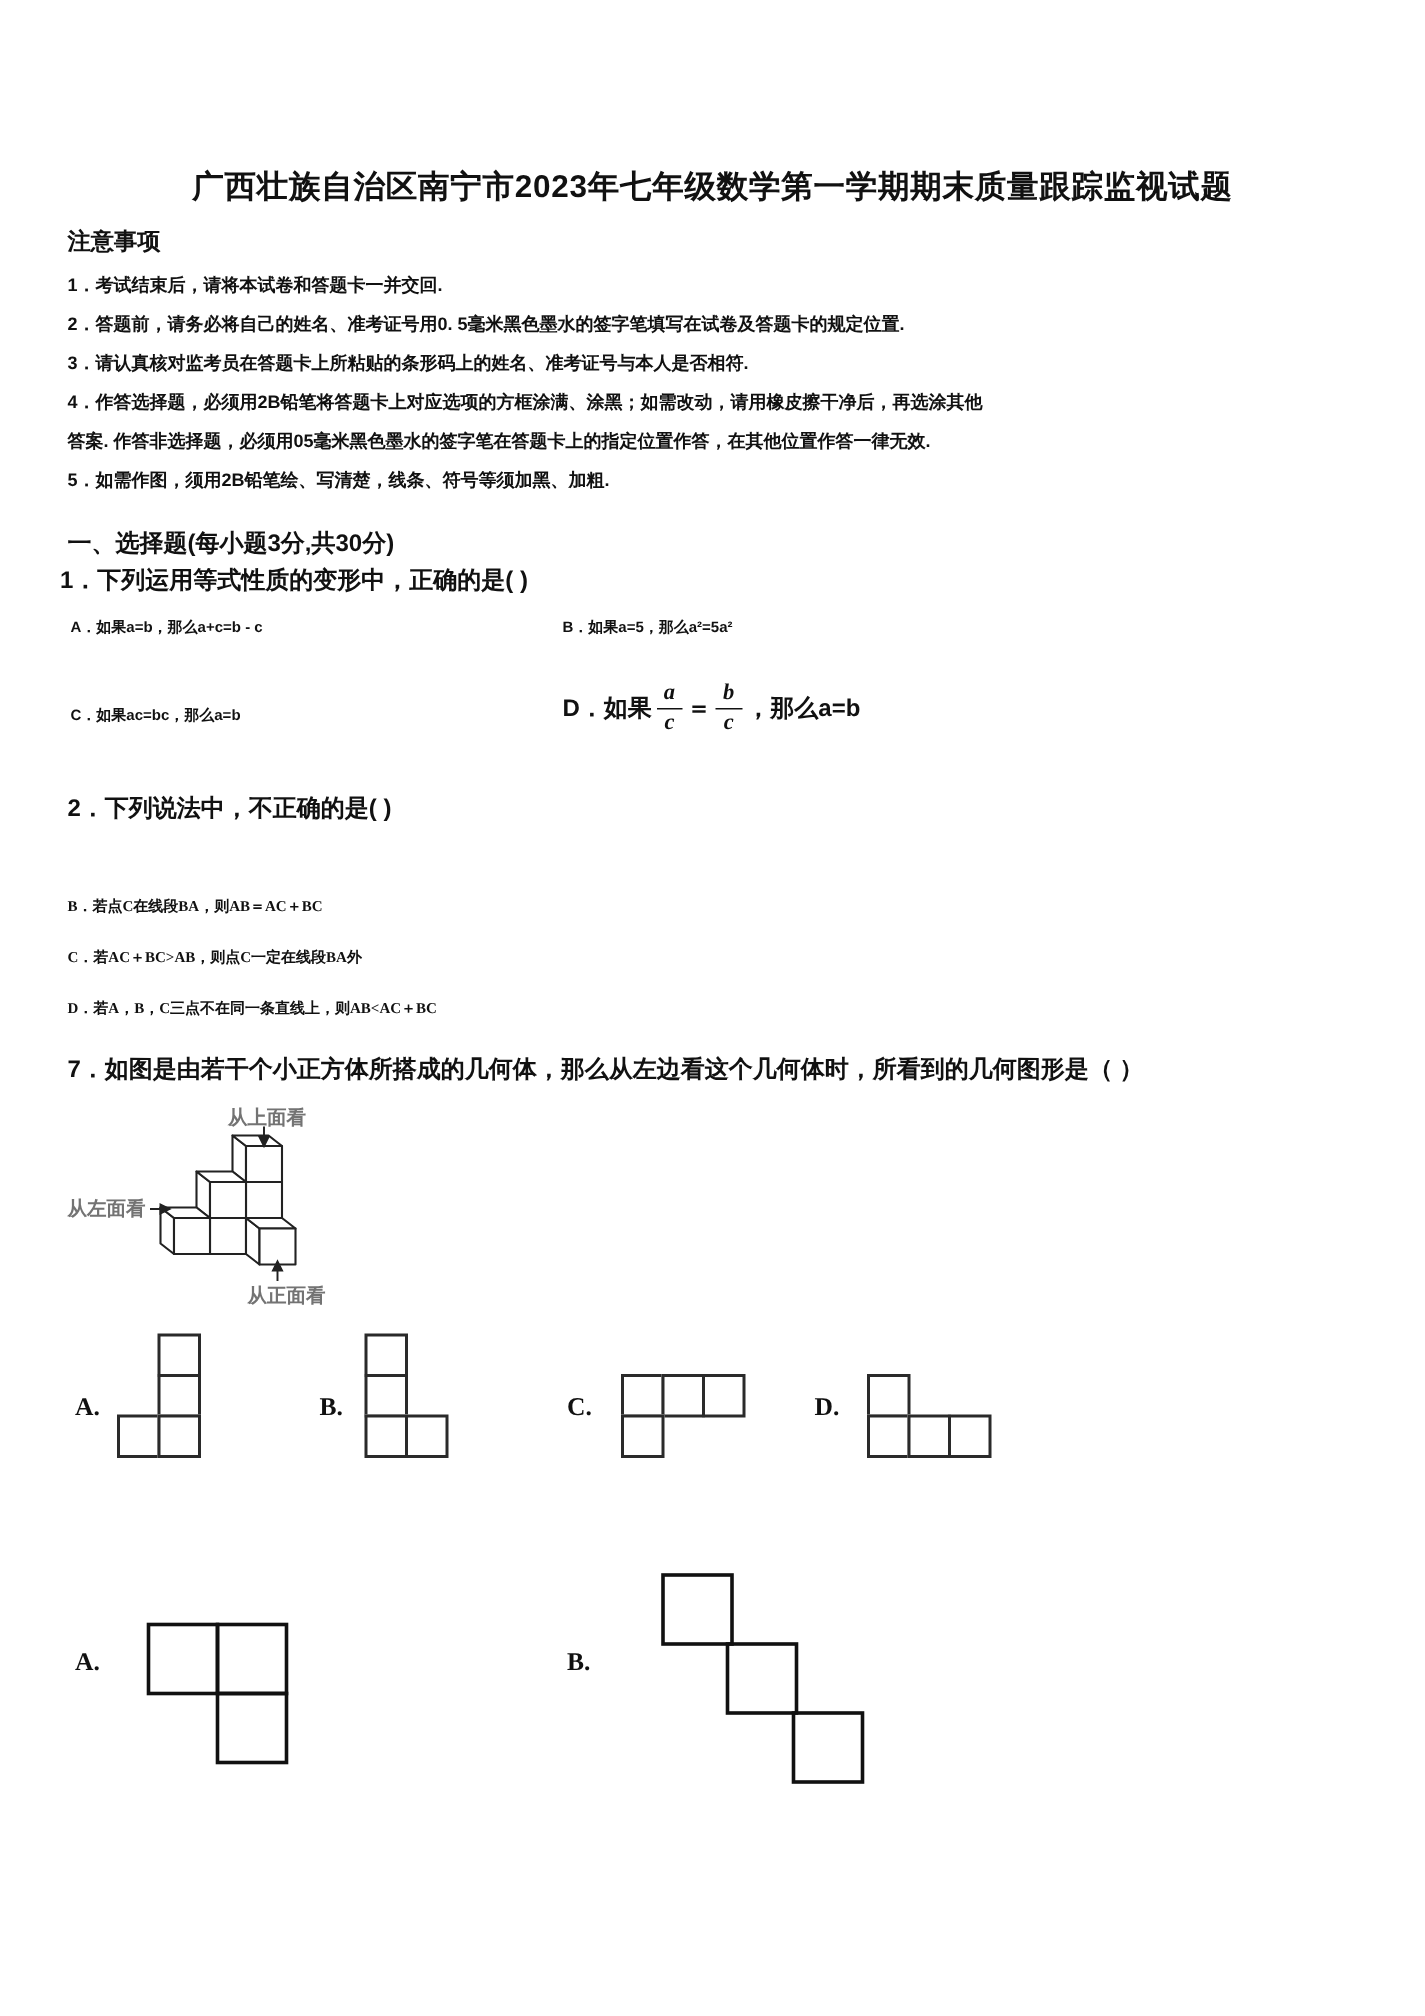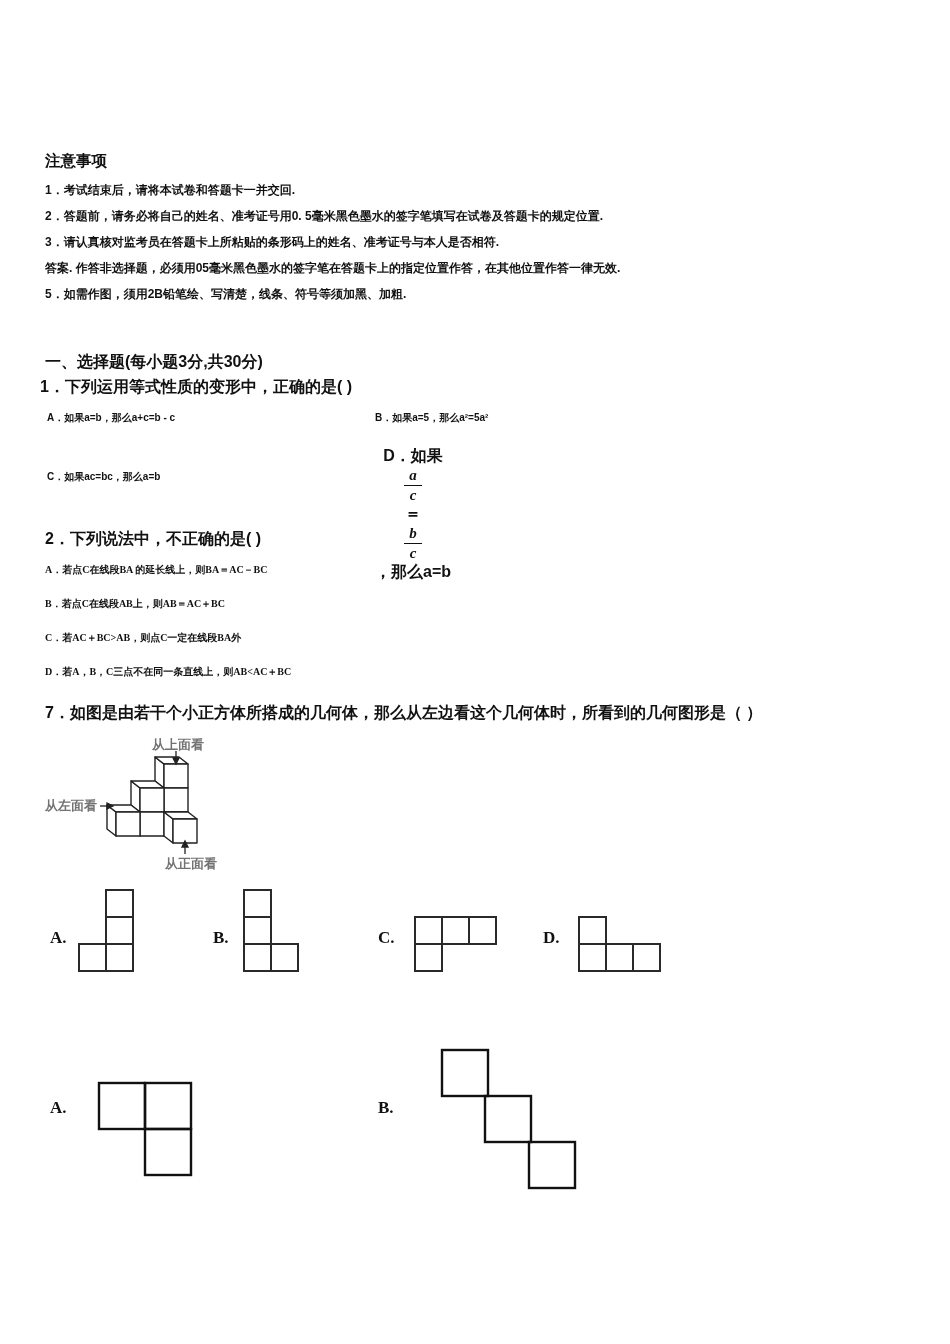--- a/index.html
+++ b/index.html
@@ -19,46 +19,48 @@
     font-size:21px;font-weight:700;
     letter-spacing:0.5px;
   }
   .notice-head{top:151px;left:45px;font-size:15.5px;font-weight:700;}
   .notice-lines{top:177px;left:45px;font-size:12px;font-weight:600;}
   .notice-line{height:26px;line-height:26px;white-space:nowrap;}
   .section-head{top:352px;left:45px;font-size:16px;font-weight:700;}
   .stem{font-size:16px;font-weight:600;}
   .opt{font-size:10px;font-weight:600;}
   .opt-math{font-family:"Liberation Serif",serif;}
-  .fracline{display:flex;align-items:center;font-size:16px;font-weight:600;flex-direction:column;}
+  .fracline{display:flex;align-items:center;font-size:16px;font-weight:600;}
   .frac{display:inline-block;text-align:center;margin:0 3px;
         font-family:"Liberation Serif",serif;font-style:italic;font-weight:700;}
   .frac .num{display:block;padding:0 5px 1px 5px;border-bottom:1.6px solid #111;
              font-size:15px;line-height:17px;}
   .frac .den{display:block;padding:1px 5px 0 5px;font-size:15px;line-height:17px;}
   .fig-label{font-size:13px;font-weight:600;color:#737373;}
   .shape-label{font-size:17px;font-weight:700;font-family:"Liberation Serif",serif;}
   .shape-box{position:absolute;}
   .cell{
     position:absolute;width:29px;height:29px;
     box-sizing:border-box;border:2px solid #2a2a2a;background:#fff;
   }
   svg{display:block;}
 </style>
 </head>
 <body>
 
 <div class="page">
 
+  <div class="abs title">广西壮族自治区南宁市2023年七年级数学第一学期期末质量跟踪监视试题</div>
 
   <div class="abs notice-head">注意事项</div>
   <div class="abs notice-lines">
       <div class="notice-line">1．考试结束后，请将本试卷和答题卡一并交回.</div>
       <div class="notice-line">2．答题前，请务必将自己的姓名、准考证号用0. 5毫米黑色墨水的签字笔填写在试卷及答题卡的规定位置.</div>
       <div class="notice-line">3．请认真核对监考员在答题卡上所粘贴的条形码上的姓名、准考证号与本人是否相符.</div>
+      <div class="notice-line">4．作答选择题，必须用2B铅笔将答题卡上对应选项的方框涂满、涂黑；如需改动，请用橡皮擦干净后，再选涂其他</div>
       <div class="notice-line">答案. 作答非选择题，必须用05毫米黑色墨水的签字笔在答题卡上的指定位置作答，在其他位置作答一律无效.</div>
       <div class="notice-line">5．如需作图，须用2B铅笔绘、写清楚，线条、符号等须加黑、加粗.</div>
     </div>
 
   <div class="abs section-head">一、选择题(每小题3分,共30分)</div>
 
   <div class="abs stem" style="top:377px;left:40px;">1．下列运用等式性质的变形中，正确的是(  )</div>
   <div class="abs opt" style="top:411px;left:47px;">A．如果a=b，那么a+c=b - c</div>
   <div class="abs opt" style="top:411px;left:375px;">B．如果a=5，那么a²=5a²</div>
   <div class="abs opt" style="top:470px;left:47px;text-align:right;">C．如果ac=bc，那么a=b</div>
@@ -70,22 +72,21 @@
     </span>
     <span>＝</span>
     <span class="frac">
       <span class="num">b</span>
       <span class="den">c</span>
     </span>
     <span>，那么a=b</span>
   </div>
 
   <div class="abs stem" style="top:529px;left:45px;">2．下列说法中，不正确的是(      )</div>
-  <div class="abs opt opt-math" style="top:563px;left:45px;">A．若点C在线段BA 的延长线上，则BA＝AC－BC</div>
-  <div class="abs opt opt-math" style="top:597px;left:45px;">B．若点C在线段AB上，则AB＝AC＋BC</div>
+  <div class="abs opt opt-math" style="top:597px;left:45px;">B．若点C在线段BA，则AB＝AC＋BC</div>
   <div class="abs opt opt-math" style="top:631px;left:45px;">C．若AC＋BC&gt;AB，则点C一定在线段BA外</div>
   <div class="abs opt opt-math" style="top:665px;left:45px;">D．若A，B，C三点不在同一条直线上，则AB&lt;AC＋BC</div>
 
   <div class="abs stem" style="top:703px;left:45px;">7．如图是由若干个小正方体所搭成的几何体，那么从左边看这个几何体时，所看到的几何图形是（   ）</div>
 
   <div class="abs fig-label" style="top:736px;left:152px;">从上面看</div>
   <div class="abs fig-label" style="top:797px;left:45px;">从左面看</div>
   <div class="abs fig-label" style="top:855px;left:165px;">从正面看</div>
 
   <svg class="abs" style="top:746px;left:100px;" width="170" height="115" viewBox="0 0 170 115">

